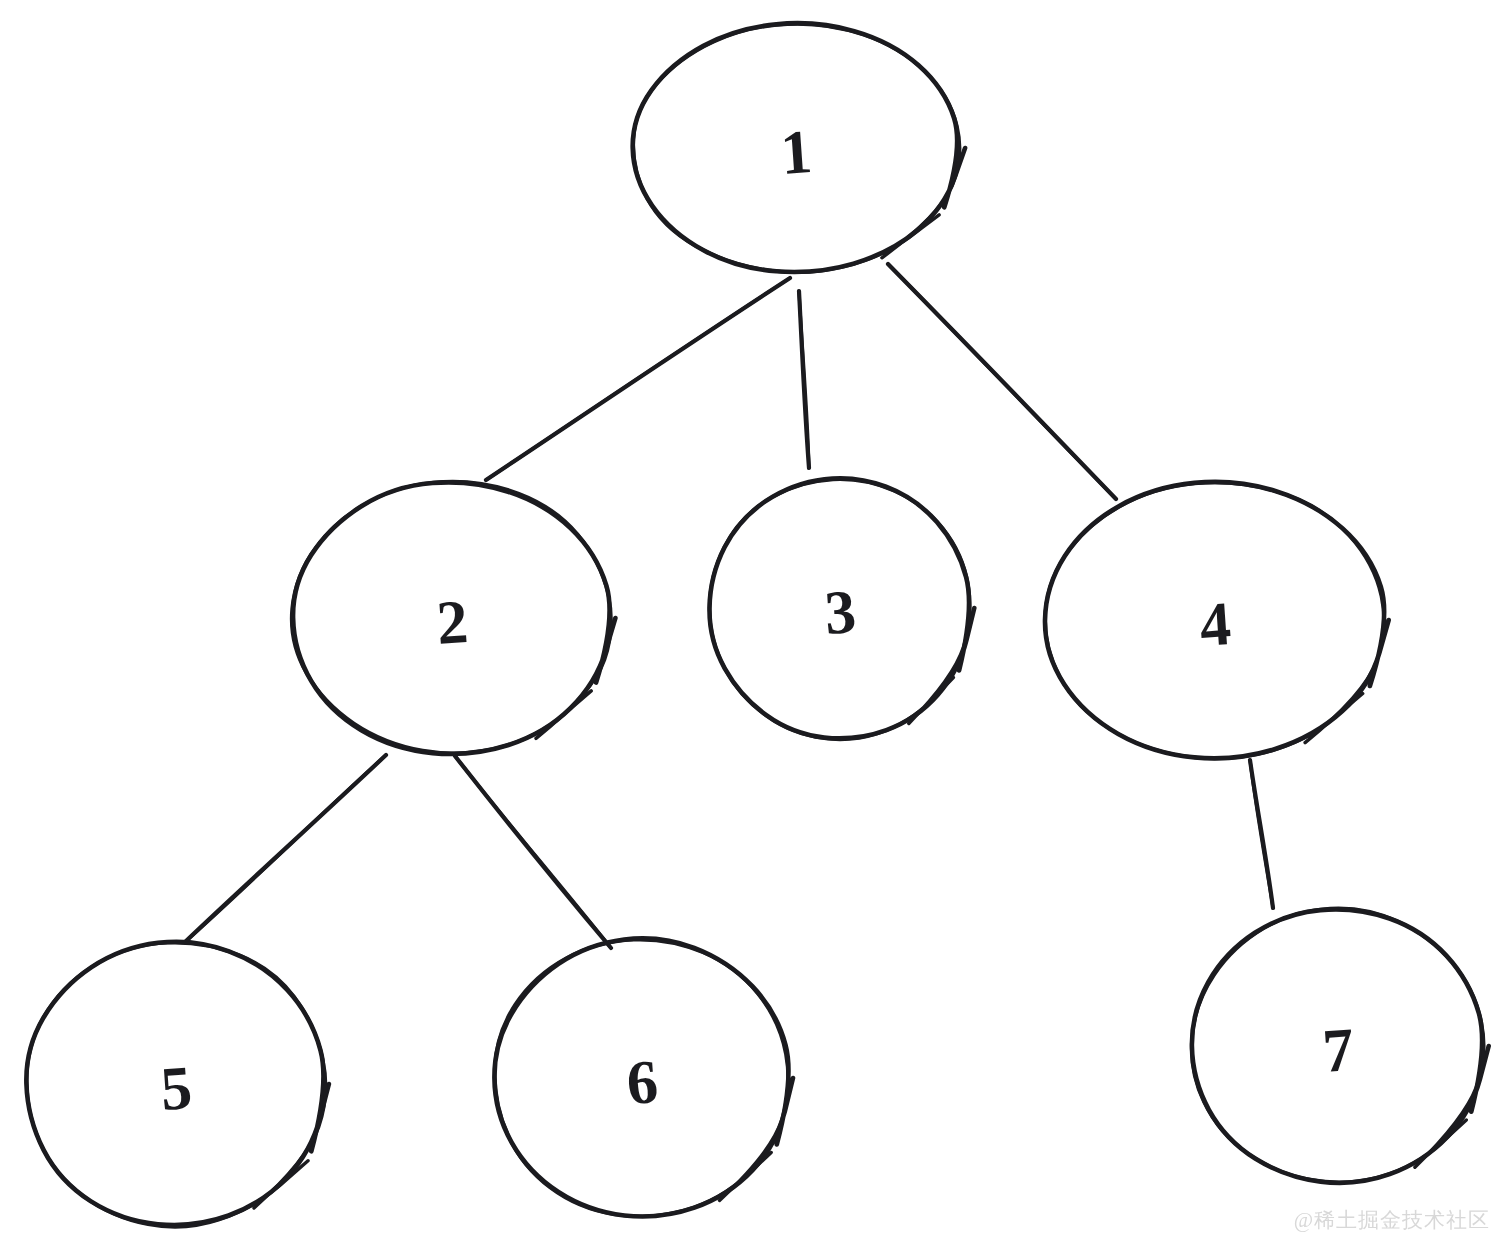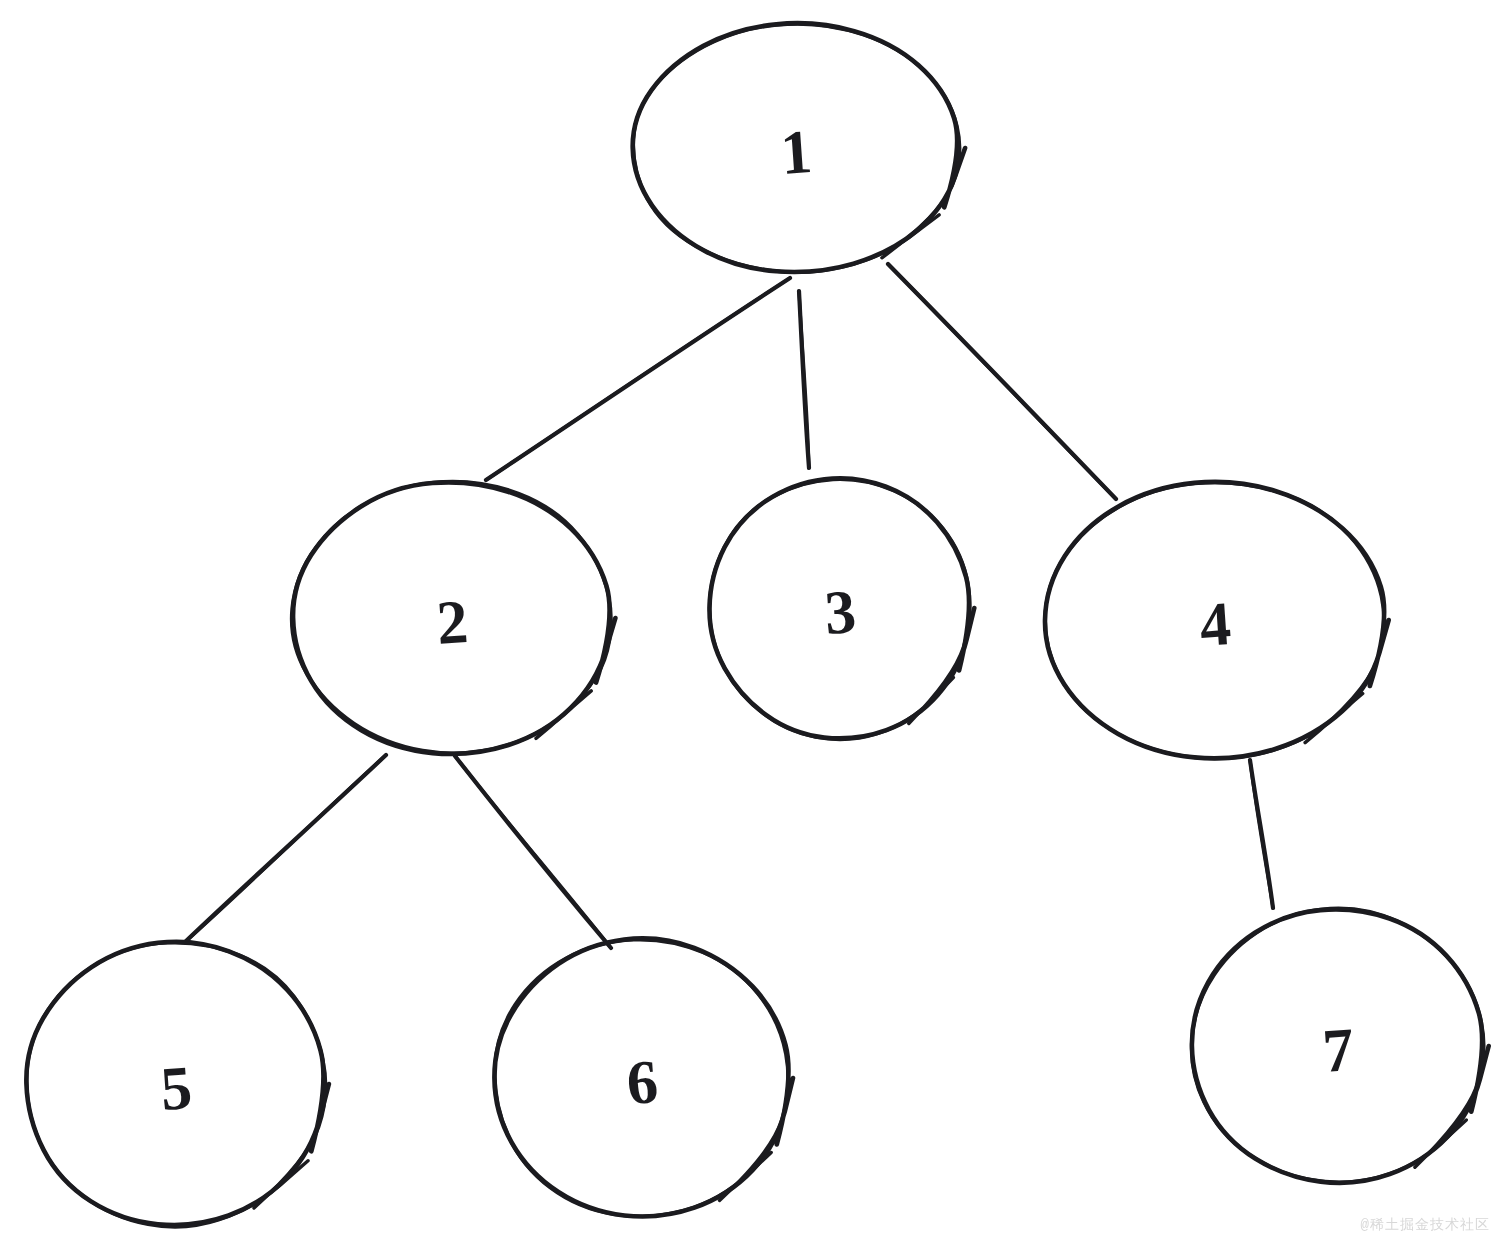--- a/index.html
+++ b/index.html
@@ -46,22 +46,22 @@
     font-size: 62px;
     fill: #1b1b1f;
     text-anchor: middle;
     dominant-baseline: central;
     letter-spacing: 0px;
   }
   .watermark {
     position: absolute;
     right: 22px;
     bottom: 18px;
-    font-family: Liberation Mono, monospace;
-    font-size: 14px;
+    font-family: Liberation Serif, serif;
+    font-size: 21px;
     color: #d8d8d8;
     letter-spacing: 1px;
     white-space: nowrap;
     user-select: none;
   }
 </style>
 </head>
 <body>
 
 <div id="canvas-root">

